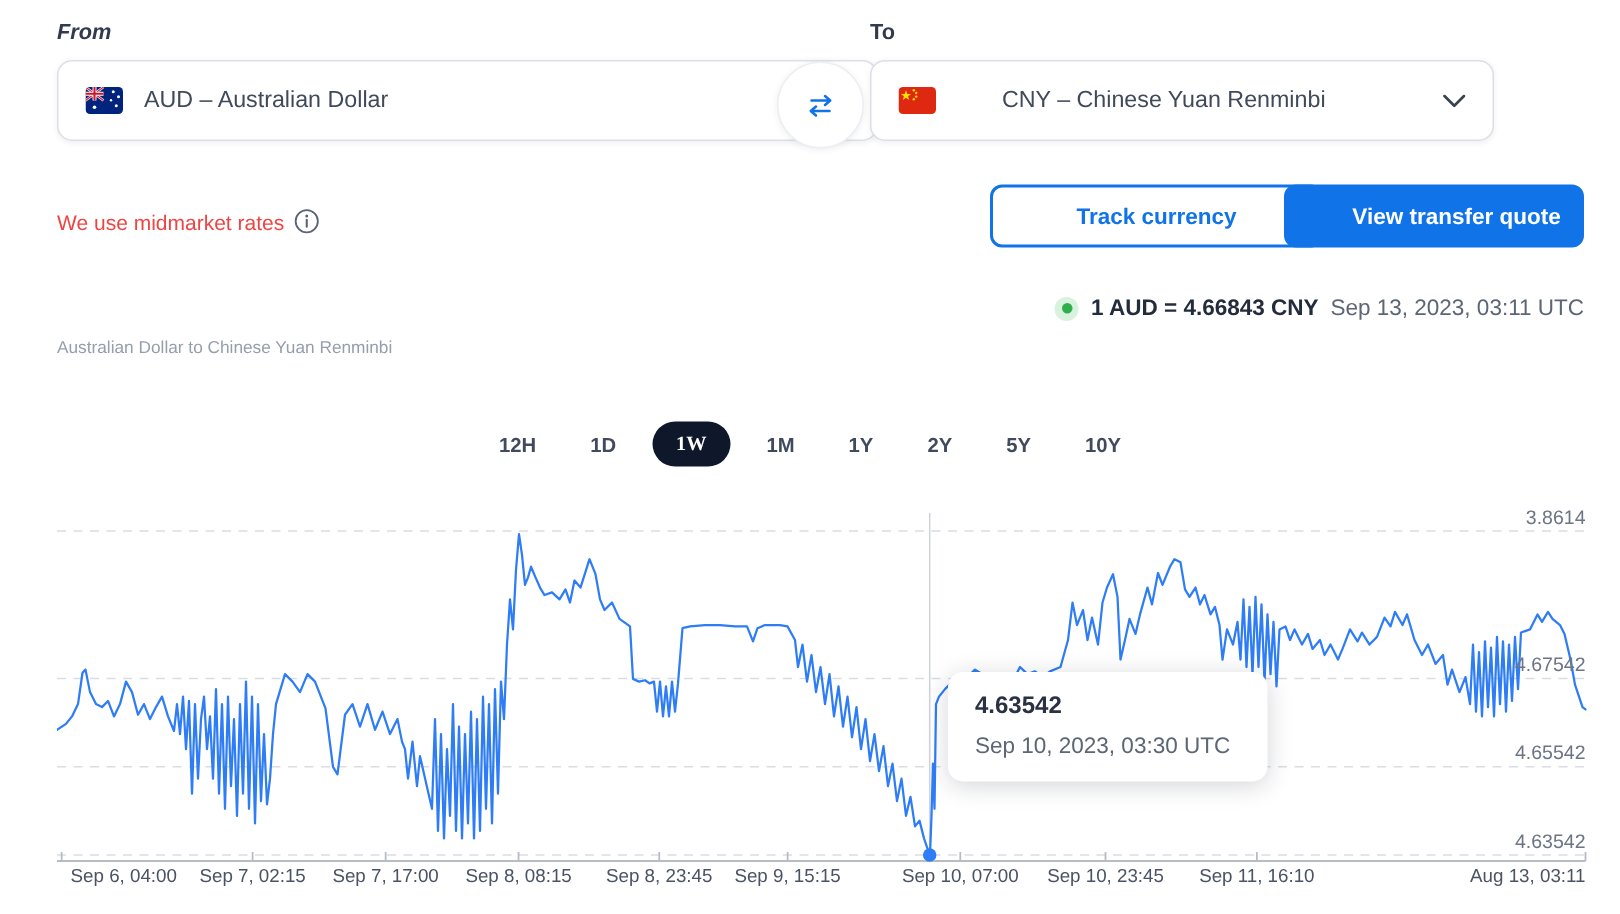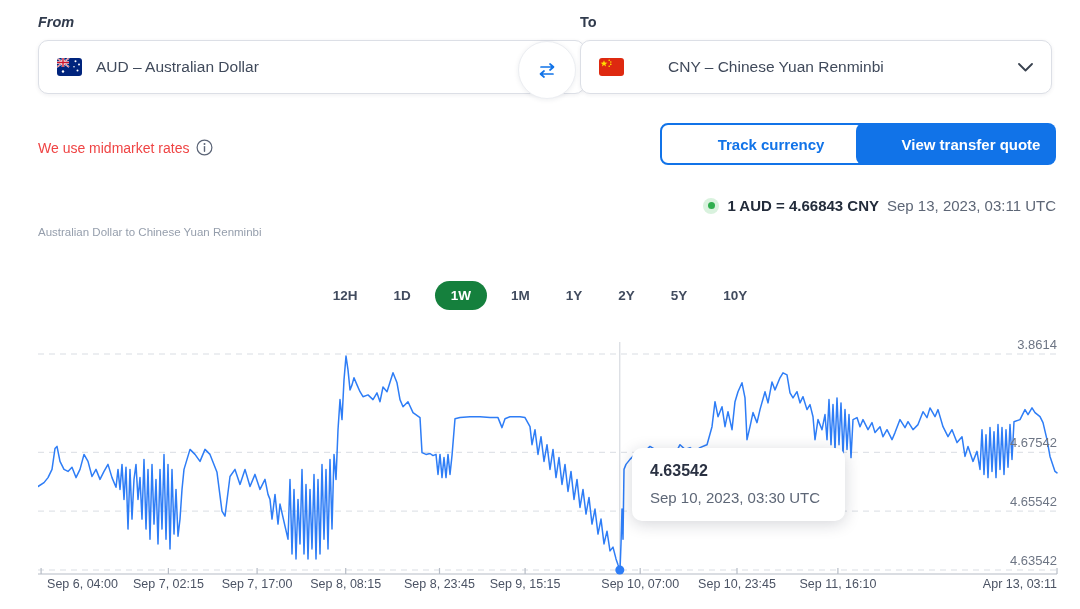--- a/index.html
+++ b/index.html
@@ -30,21 +30,21 @@
   .subtitle{font-size:11.5px;color:#959eac;}
   .rate-line{display:flex;align-items:center;gap:8px;font-size:15px;}
   .halo{width:16px;height:16px;border-radius:50%;background:#d9f2de;display:flex;align-items:center;justify-content:center;}
   .halo .dot{width:7px;height:7px;border-radius:50%;background:#2fae4e;}
   .rate-bold{font-weight:700;color:#232c3b;}
   .rate-time{color:#5d6676;}
   
   .tabs{left:0;top:281px;width:100%;display:flex;justify-content:center;align-items:center;gap:12px;}
   .tab{font-family:"Liberation Sans",sans-serif;font-size:13.5px;font-weight:700;color:#414b5e;
       background:none;border:none;padding:7px 12px;border-radius:16px;cursor:pointer;}
-  .tab.active{background:#15803d;color:#fff;padding:7px 16px;}
+  .tab.active{background:#0f172a;color:#fff;padding:7px 16px;font-family:Liberation Serif, serif;}
   
   #chart-svg{left:38px;top:338px;}
   .grid{stroke:#d9dde3;stroke-width:1;stroke-dasharray:6 5;fill:none;}
   .axis{stroke:#b6bcc6;stroke-width:1.2;fill:none;}
   .cross{stroke:#cfd3da;stroke-width:1;fill:none;}
   .price{stroke:#2e7df6;stroke-width:1.5;fill:none;stroke-linejoin:round;stroke-linecap:round;}
   .dot{fill:#2e7df6;}
   .ylab{position:absolute;right:23px;font-size:13px;color:#6d7584;}
   .xlab{position:absolute;top:577px;font-size:12.5px;color:#4b5364;white-space:nowrap;}
   .tooltip{left:632px;top:448px;background:#fff;border-radius:10px;padding:14px 20px 15px 18px;
@@ -94,21 +94,21 @@
   <div class="abs swap-btn" style="left:518px;top:41px;">
     <svg width="22" height="17" viewBox="0 0 22 17">
       <g stroke="#1173e8" stroke-width="1.7" fill="none" stroke-linecap="round" stroke-linejoin="round">
         <path d="M5 5 H17 M14 2 L17.5 5 L14 8"></path>
         <path d="M17 12 H5 M8 9 L4.5 12 L8 15"></path>
       </g>
     </svg>
   </div>
 
   <div class="abs field-label" style="left:580px;top:14px;">To</div>
-  <div class="abs select-box" style="left:580px;top:40px;width:472px;gap:44px;">
+  <div class="abs select-box" style="left:580px;top:40px;width:416px;gap:44px;">
     <svg class="flag" viewBox="0 0 25 18">
       <rect width="25" height="18" fill="#de2910"></rect>
       <path d="M5 2.2 L5.9 4.6 L8.4 4.7 L6.4 6.2 L7.1 8.6 L5 7.1 L2.9 8.6 L3.6 6.2 L1.6 4.7 L4.1 4.6 Z" fill="#ffde00"></path>
       <g fill="#ffde00">
           <circle cx="10.2" cy="2.2" r="0.8"></circle>
           <circle cx="11.8" cy="4" r="0.8"></circle>
           <circle cx="11.8" cy="6.4" r="0.8"></circle>
           <circle cx="10.2" cy="8.2" r="0.8"></circle>
         </g>
     </svg>
@@ -180,16 +180,16 @@
       <div class="ylab" style="top: 553px;">4.63542</div>
       <div class="xlab" style="left: 47.057px;">Sep 6, 04:00</div>
       <div class="xlab" style="left: 168.432px; transform: translateX(-50%);">Sep 7, 02:15</div>
       <div class="xlab" style="left: 257.085px; transform: translateX(-50%);">Sep 7, 17:00</div>
       <div class="xlab" style="left: 345.738px; transform: translateX(-50%);">Sep 8, 08:15</div>
       <div class="xlab" style="left: 439.486px; transform: translateX(-50%);">Sep 8, 23:45</div>
       <div class="xlab" style="left: 525.082px; transform: translateX(-50%);">Sep 9, 15:15</div>
       <div class="xlab" style="left: 640.229px; transform: translateX(-50%);">Sep 10, 07:00</div>
       <div class="xlab" style="left: 737.034px; transform: translateX(-50%);">Sep 10, 23:45</div>
       <div class="xlab" style="left: 837.915px; transform: translateX(-50%);">Sep 11, 16:10</div>
-      <div class="xlab" style="left: 1057px; transform: translateX(-100%);">Apr 13, 03:11</div>
+      <div class="xlab" style="left: 1057px; transform: translateX(-100%);">Aug 13, 03:11</div>
     </div>
 
 </div>
 
 </body></html>

